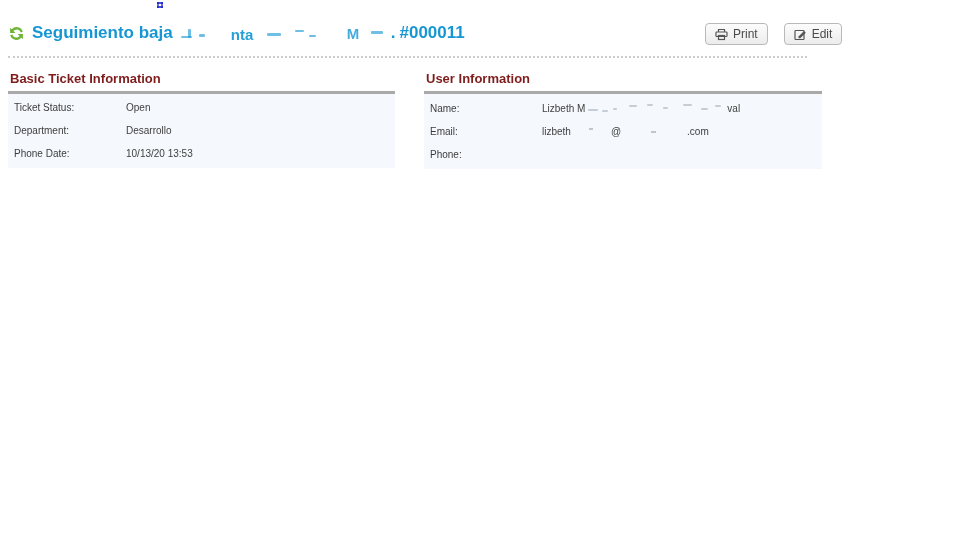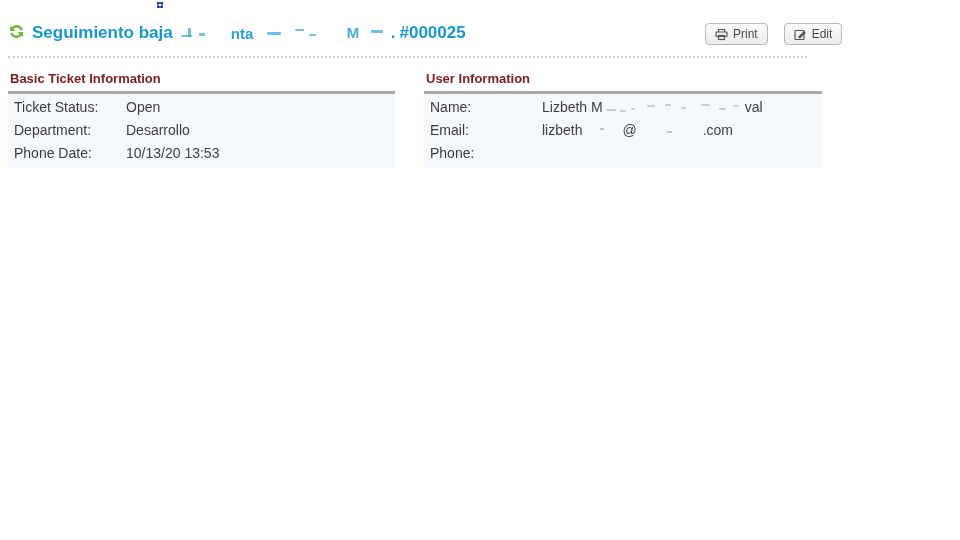--- a/index.html
+++ b/index.html
@@ -7,42 +7,42 @@
     width:960px;height:540px;background:#ffffff;overflow:hidden;position:relative;
     font-family:"Liberation Sans", sans-serif;color:#3c3c3c;
   }
   
   .artifact{
     position:absolute;left:157px;top:2px;width:2px;height:2px;background:#2730C8;
     box-shadow:2px 0 #4a52d8,4px 0 #2730C8,0 2px #6a70e0,4px 2px #6a70e0,0 4px #2730C8,2px 4px #4a52d8,4px 4px #2730C8;
   }
   
   .header{position:absolute;left:8px;top:23px;width:799px;height:24px;}
-  .title-line{display:flex;font-size:17px;font-weight:bold;color:#1697D4;white-space:nowrap;}
+  .title-line{display:flex;align-items:center;font-size:17px;font-weight:bold;color:#1697D4;white-space:nowrap;}
   .refresh-icon{width:17px;height:17px;margin-right:7px;flex:0 0 auto;}
   .title-scrib{display:inline-block;position:relative;width:212px;height:19px;margin-left:6px;}
   .title-scrib i{position:absolute;background:rgba(23,151,212,.62);border-radius:1px;}
   .title-scrib .frag{position:absolute;font-style:normal;background:none;color:#1697D4;font-size:15px;font-weight:bold;opacity:.92;}
   .title-sep{color:#1697D4;font-weight:bold;margin-right:4px;}
   .btn-group{position:absolute;left:697px;top:0;display:flex;gap:16px;}
   .btn{
     display:inline-flex;align-items:center;gap:5px;height:22px;padding:0 9px;
     background:linear-gradient(#fcfcfc,#ececec);border:1px solid #b9b9b9;border-radius:4px;
     font-size:12px;color:#4a4a4a;cursor:pointer;box-sizing:border-box;
   }
   .btn svg{flex:0 0 auto;}
   
   .divider{position:absolute;left:8px;top:56px;width:799px;border-top:2px dotted #cccccc;}
   
   .panels{position:absolute;left:8px;top:69px;display:flex;}
   .panel-left{width:387px;}
   .panel-right{width:398px;margin-left:29px;}
   .panel-title{font-size:13px;font-weight:bold;color:#7f1d1d;padding:2px 2px 5px 2px;}
   .panel-body{border-top:3px solid #a9a9a9;background:#f5f8fc;padding:2px 0 3px 0;}
-  .info-row{display:flex;align-items:flex-start;padding:4px 6px;font-size:14px;line-height:15px;}
+  .info-row{display:flex;align-items:flex-end;padding:4px 6px;font-size:10px;line-height:15px;}
   .info-row .lbl{width:112px;flex:0 0 auto;color:#3c3c3c;}
   .info-row .val{color:#404040;white-space:nowrap;display:inline-flex;align-items:baseline;}
   
   .scrib{display:inline-block;position:relative;height:12px;vertical-align:-2px;}
   .scrib i{position:absolute;background:rgba(125,140,158,.40);border-radius:1px;}
   .gap{display:inline-block;position:relative;height:10px;}
   .gap i{position:absolute;background:rgba(125,140,158,.45);}
 </style>
 </head>
 <body>
@@ -61,21 +61,21 @@
       <i style="left:9px;top:5px;width:3px;height:9px;"></i>
       <i style="left:20px;top:10px;width:6px;height:3px;"></i>
       <em class="frag" style="left:52px;top:2px;">nta</em>
       <i style="left:88px;top:9px;width:14px;height:3px;"></i>
       <i style="left:116px;top:6px;width:9px;height:2px;"></i>
       <i style="left:130px;top:11px;width:7px;height:2px;"></i>
       <em class="frag" style="left:168px;top:1px;opacity:.8;">M</em>
       <i style="left:192px;top:7px;width:12px;height:3px;"></i>
     </span>
     <span class="title-sep">.</span>
-    <span>#000025</span>
+    <span>#000011</span>
   </div>
   <div class="btn-group">
     <button class="btn">
       <svg width="13" height="13" viewBox="0 0 13 13" fill="none" stroke="#555" stroke-width="1.2">
         <path d="M3.5 4V1.5h6V4"></path>
         <rect x="1" y="4" width="11" height="4.5" rx="0.8"></rect>
         <rect x="3.5" y="7.5" width="6" height="4"></rect>
       </svg>
       <span>Print</span>
     </button>

